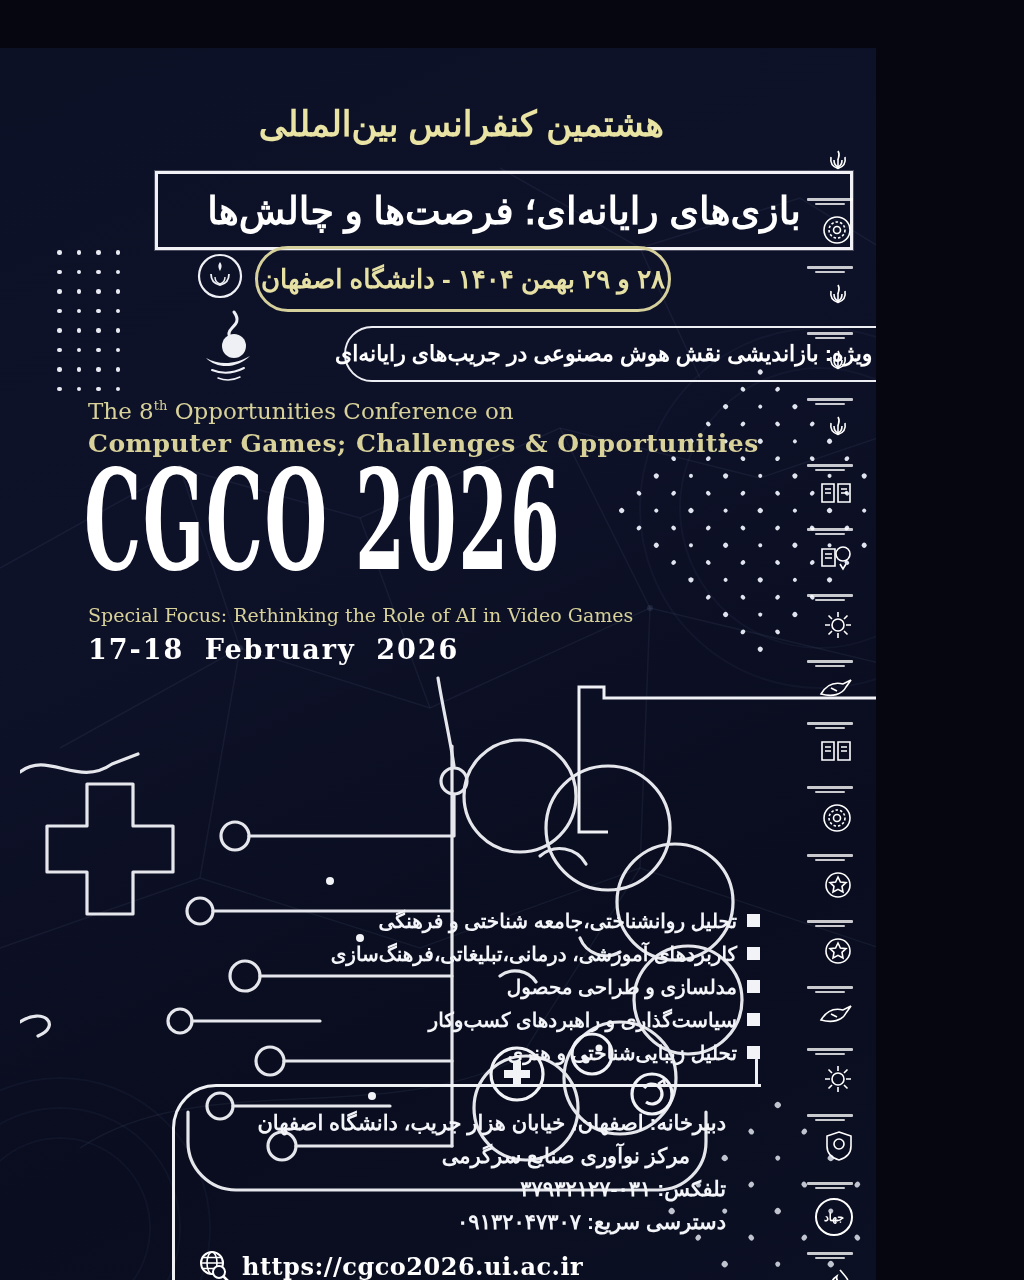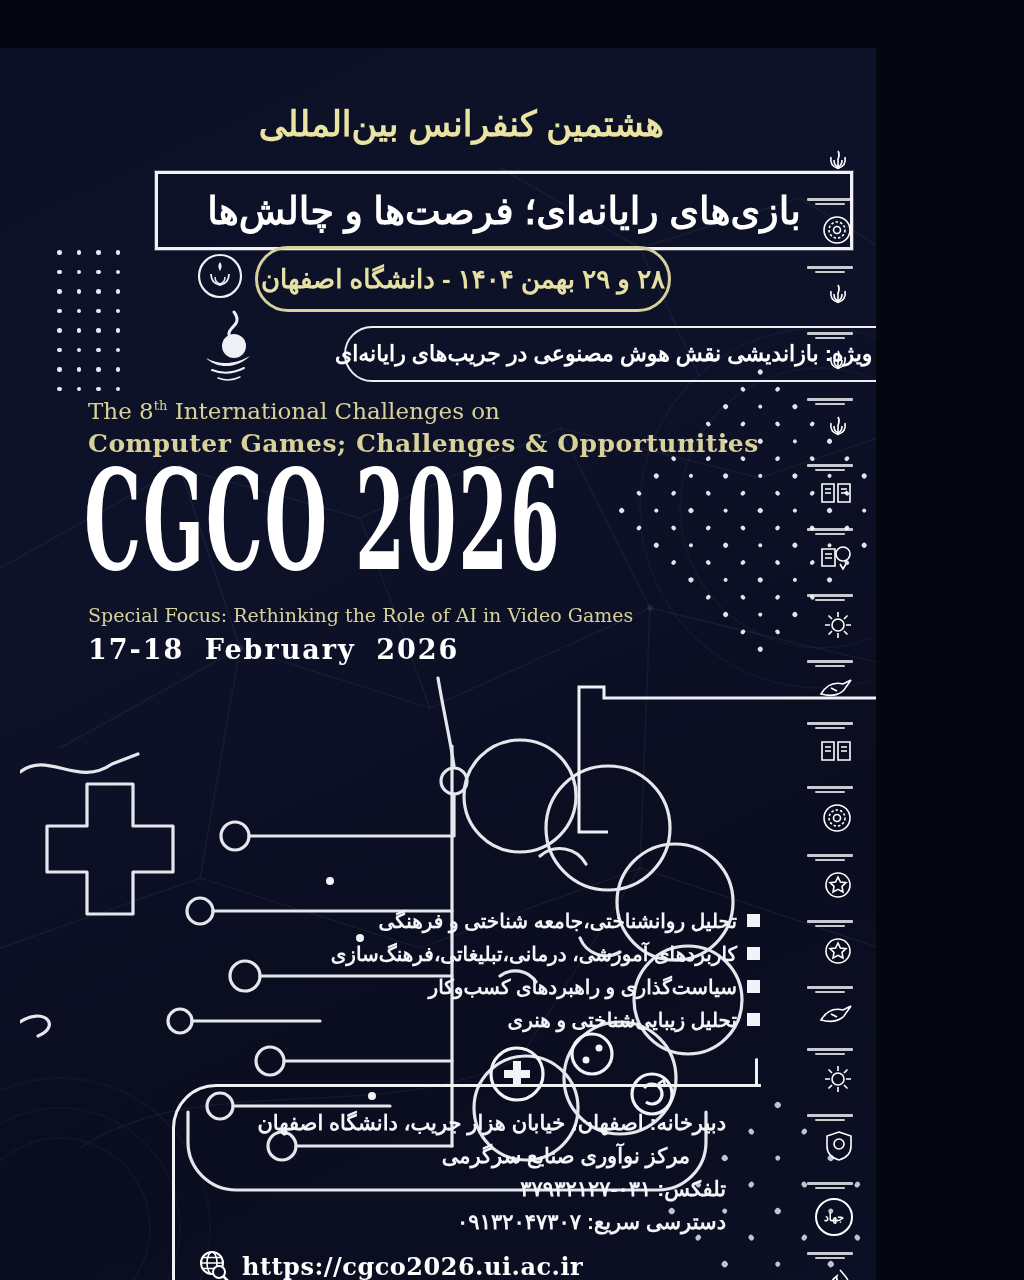--- a/index.html
+++ b/index.html
@@ -292,41 +292,45 @@
       <i></i>
       <i></i>
       <i></i>
       <i></i>
       <i></i>
       <i></i>
       <i></i>
     </div>
 
   <div class="en en-l1">
-    <span>The 8</span><sup>th</sup><span> International Challenges on</span>
+    <span>The 8</span><sup>th</sup><span> Opportunities Conference on</span>
   </div>
   <div class="en en-l2">Computer Games; Challenges &amp; Opportunities</div>
   <div class="acronym">CGCO 2026</div>
   <div class="en en-focus">Special Focus: Rethinking the Role of AI in Video Games</div>
   <div class="en en-dates">17-18 February 2026</div>
 
   <div class="deadlines">
     <svg width="386" height="155" viewBox="0 0 386 155">
       <polyline points="382,14 34,14 34,3 9,3 9,148 38,148" fill="none" stroke="#f0f1f5" stroke-width="3"></polyline>
     </svg>
   </div>
 
   <div class="topics">
     <div class="topic-row">
         <i class="sq"></i>
         <span>تحلیل روانشناختی،جامعه شناختی و فرهنگی</span>
       </div>
     <div class="topic-row">
         <i class="sq"></i>
         <span>کاربردهای آموزشی، درمانی،تبلیغاتی،فرهنگ‌سازی</span>
+      </div>
+    <div class="topic-row">
+        <i class="sq"></i>
+        <span>مدلسازی و طراحی محصول</span>
       </div>
     <div class="topic-row">
         <i class="sq"></i>
         <span>سیاست‌گذاری و راهبردهای کسب‌وکار</span>
       </div>
     <div class="topic-row">
         <i class="sq"></i>
         <span>تحلیل زیبایی‌شناختی و هنری</span>
       </div>
   </div>

